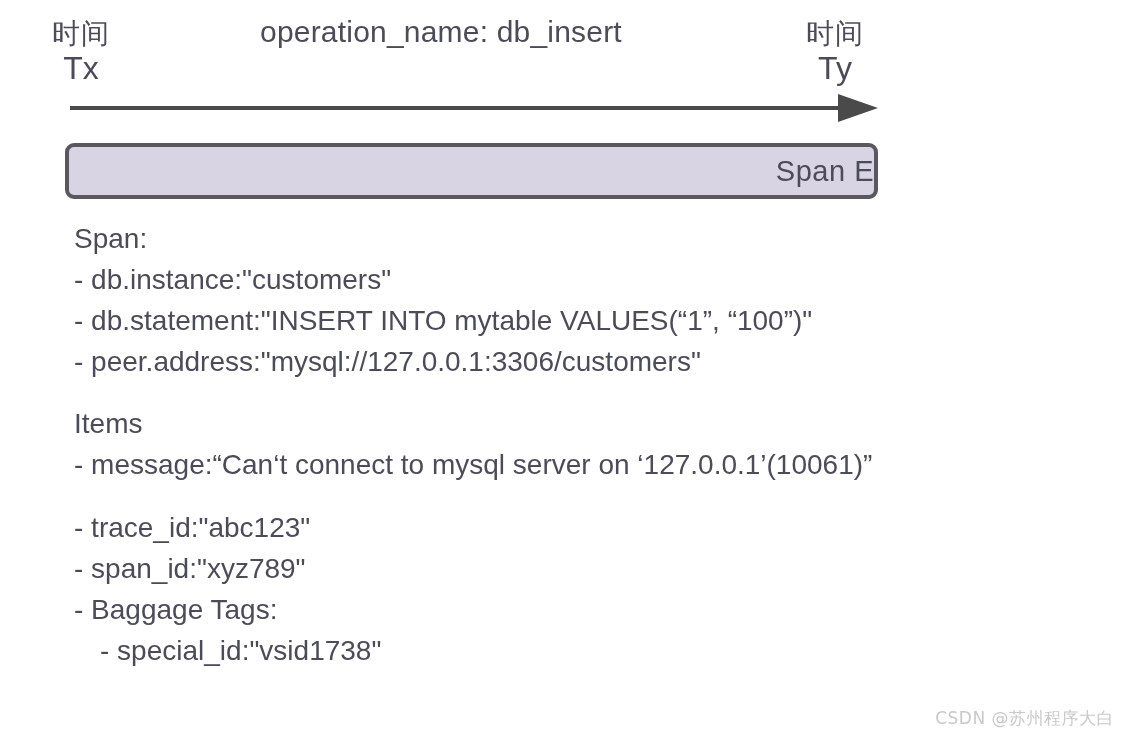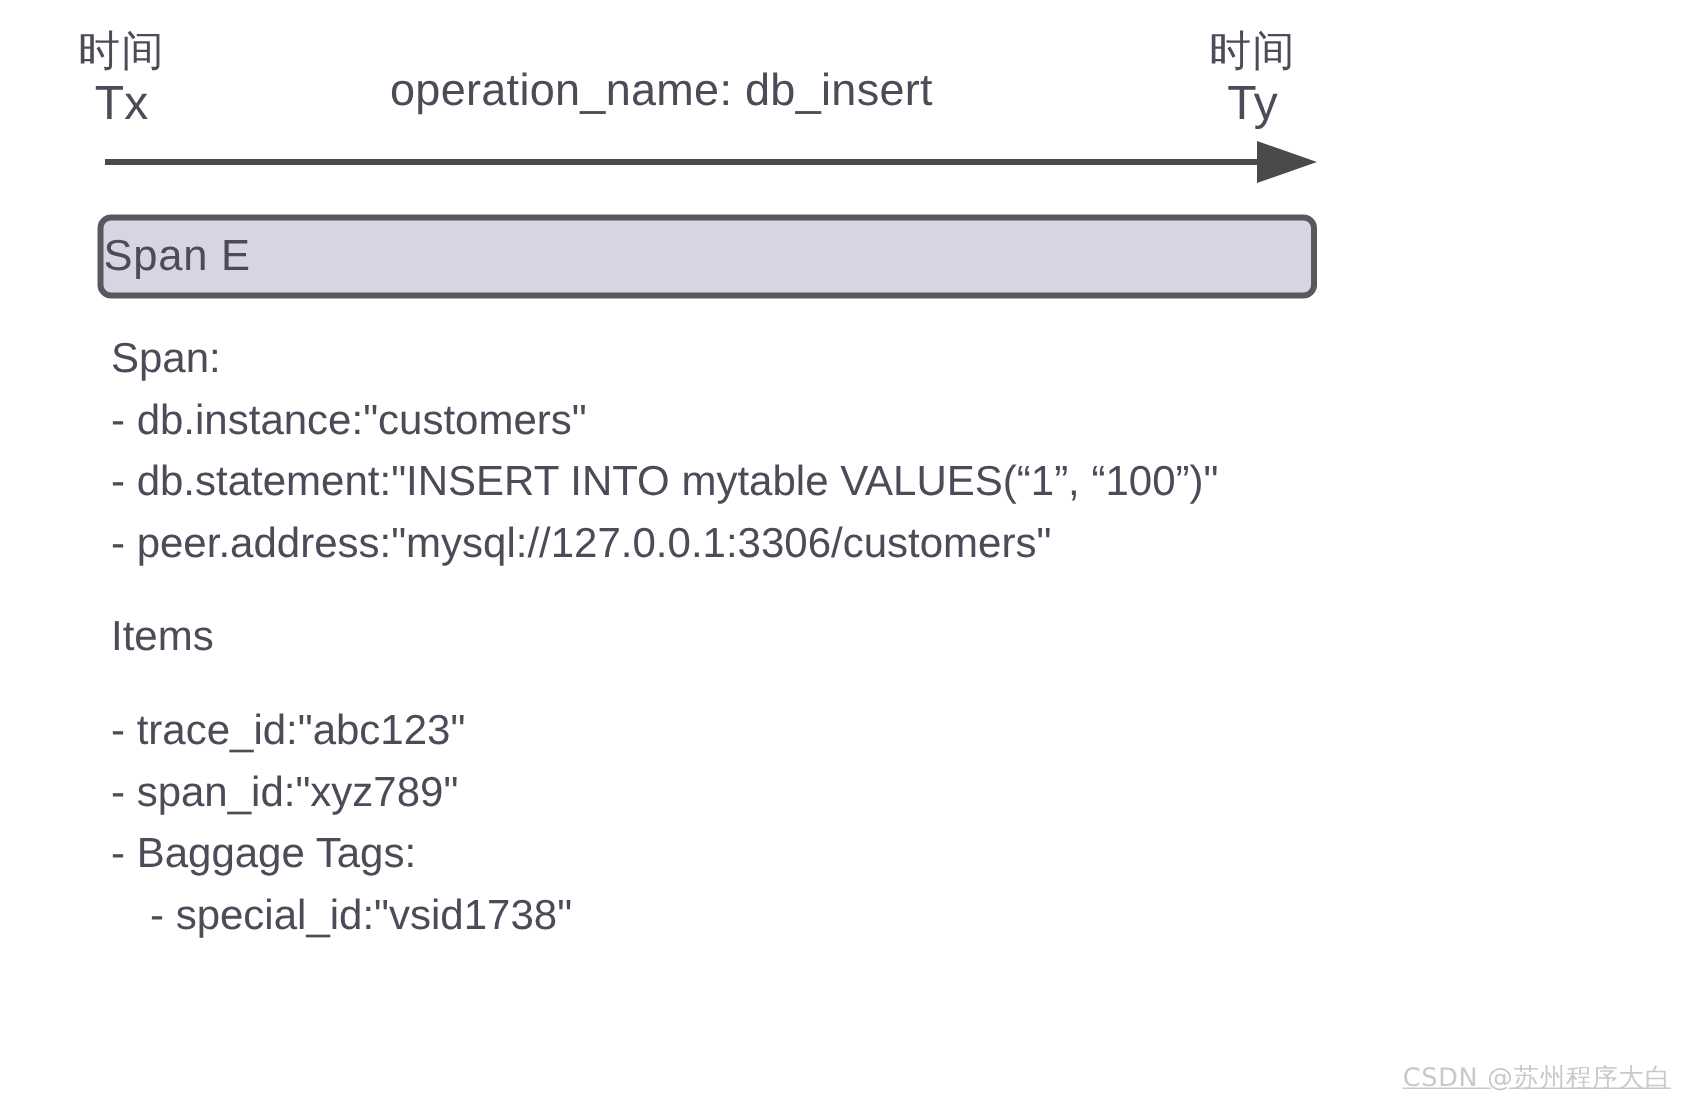--- a/index.html
+++ b/index.html
@@ -46,21 +46,21 @@
   .time-label .lat {
     display: block;
     font-size: 32px;
   }
   #tx-label { left: 52px; top: 18px; }
   #ty-label { left: 806px; top: 18px; }
 
   .op-name {
     position: absolute;
     left: 260px;
-    top: 44px;
+    top: 15px;
     font-size: 30px;
     color: #4c4c58;
     white-space: nowrap;
     letter-spacing: 0.2px;
   }
 
   .axis-svg {
     position: absolute;
     left: 0; top: 86px;
     width: 1130px;
@@ -73,21 +73,21 @@
     left: 65px;
     top: 143px;
     width: 813px;
     height: 56px;
     background: #d9d4e4;
     border: 4px solid #58585e;
     border-radius: 9px;
     box-sizing: border-box;
     display: flex;
     align-items: center;
-    justify-content: flex-start;
+    justify-content: flex-end;
   }
   .span-box-label {
     font-size: 29px;
     color: #4c4c58;
     letter-spacing: 0.5px;
   }
 
   
   .details {
     position: absolute;
@@ -114,21 +114,20 @@
   
   .watermark {
     position: absolute;
     right: 16px;
     bottom: 8px;
     font-size: 17px;
     color: #c9c9c9;
     font-family: "DejaVu Sans", sans-serif;
     white-space: nowrap;
     letter-spacing: 0.5px;
-    text-decoration: underline;
   }
 </style>
 </head>
 <body>
 
 <div class="canvas">
 
   <div class="timeline">
 
     <div class="time-label" id="tx-label">
@@ -157,20 +156,21 @@
 
     <div class="section">
       <div class="sec-title">Span:</div>
       <div class="sec-line">- db.instance:"customers"</div>
       <div class="sec-line">- db.statement:"INSERT INTO mytable VALUES(“1”, “100”)"</div>
       <div class="sec-line">- peer.address:"mysql://127.0.0.1:3306/customers"</div>
     </div>
 
     <div class="section">
       <div class="sec-title">Items</div>
+      <div class="sec-line">- message:“Can‘t connect to mysql server on ‘127.0.0.1’(10061)”</div>
     </div>
 
     <div class="section">
       <div class="sec-line">- trace_id:"abc123"</div>
       <div class="sec-line">- span_id:"xyz789"</div>
       <div class="sec-line">- Baggage Tags:</div>
       <div class="sec-line indent">- special_id:"vsid1738"</div>
     </div>
 
   </div>

